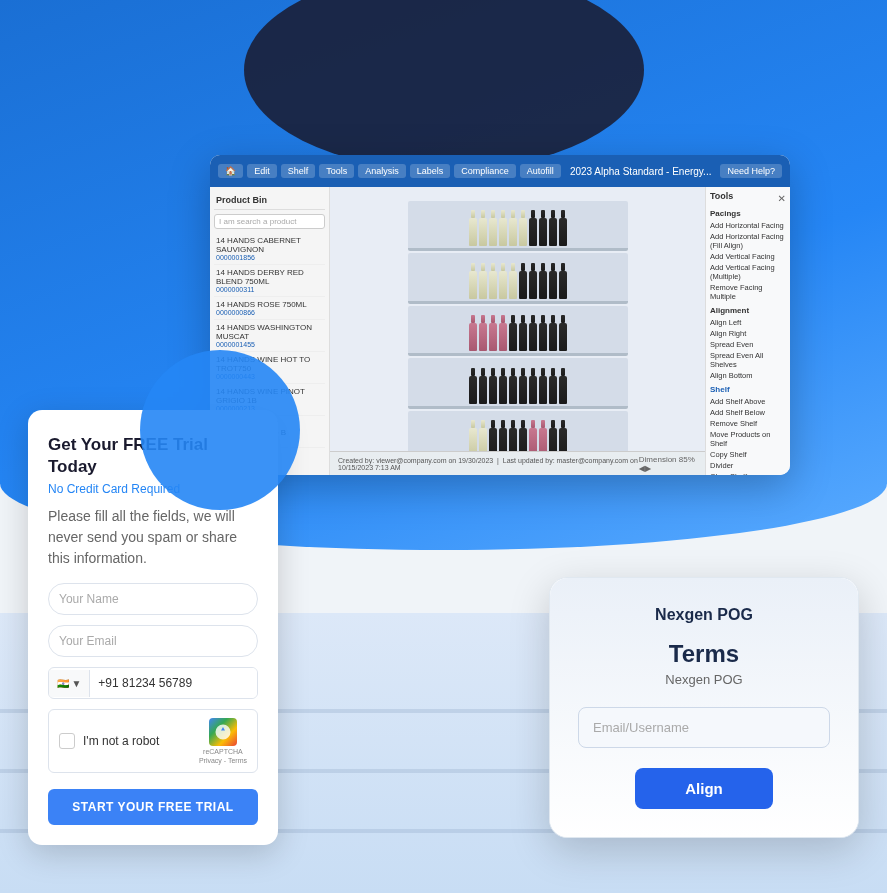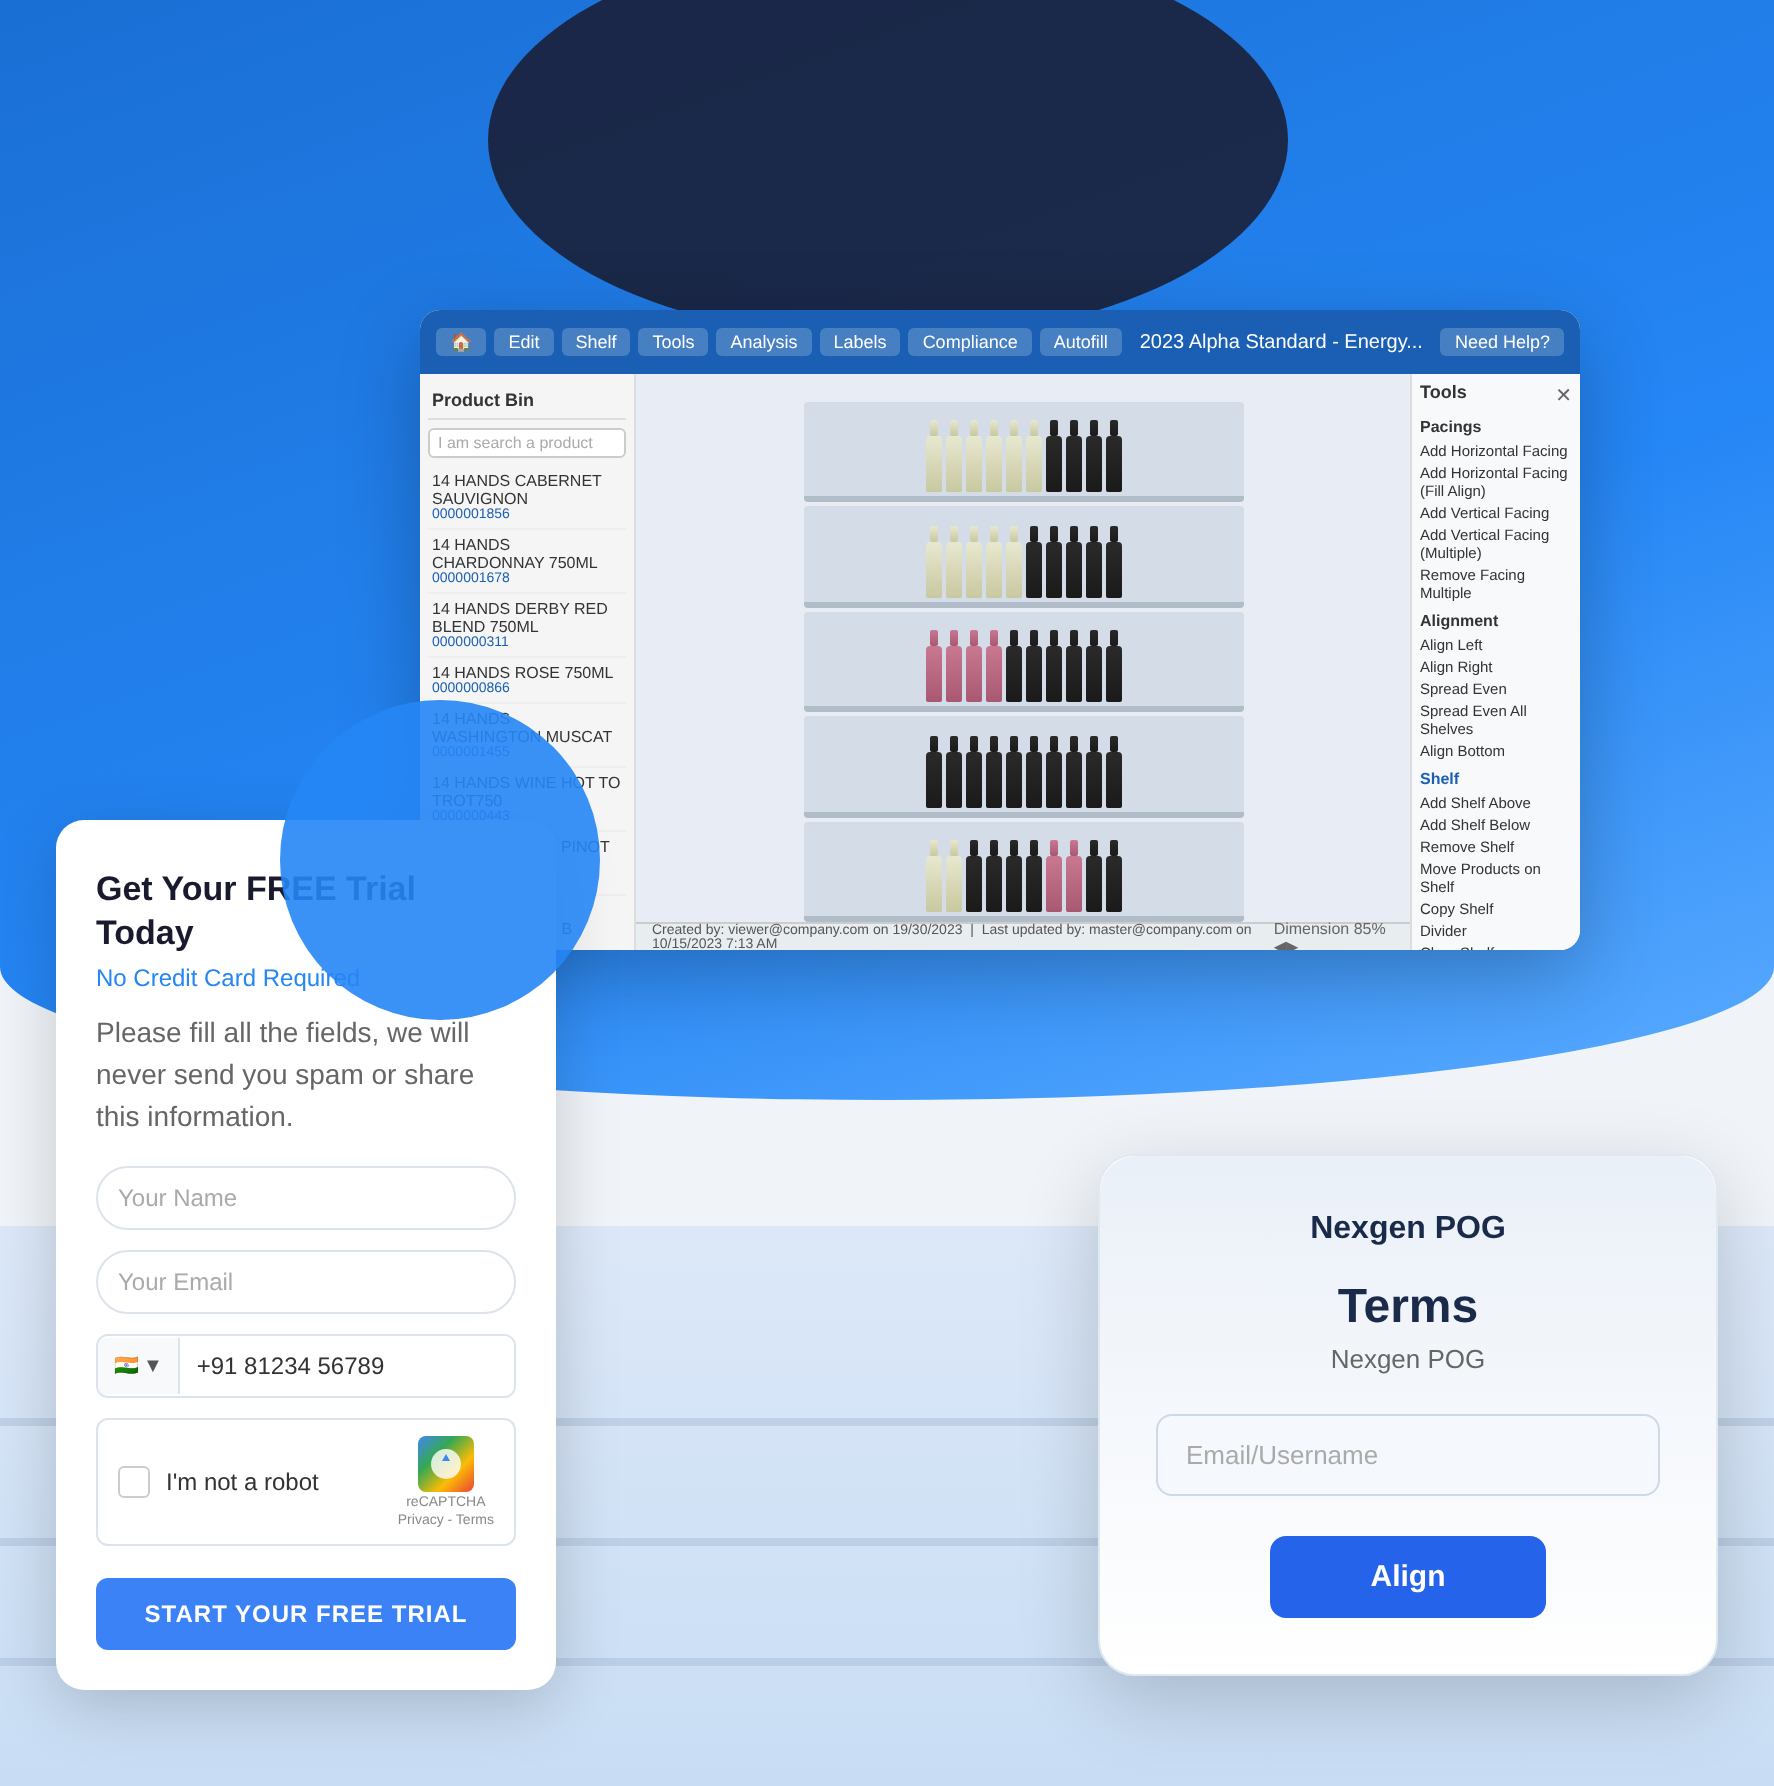--- a/index.html
+++ b/index.html
@@ -228,21 +228,21 @@
       text-align: center;
     }
 
     
     .app-body {
       display: flex;
       height: calc(100% - 32px);
     }
 
     .app-sidebar {
-      width: 108px;
+      width: 120px;
       background: #f5f5f5;
       border-right: 1px solid #ddd;
       padding: 4px;
       overflow: hidden;
     }
 
     .app-sidebar-header {
       font-size: 9px;
       font-weight: 700;
       padding: 4px 2px;
@@ -358,21 +358,21 @@
       cursor: pointer;
     }
     .tools-item.dark { color: #333; }
 
     
     .app-statusbar {
       position: absolute;
       bottom: 0;
       left: 0;
       right: 0;
-      height: 14px;
+      height: 24px;
       background: #e8edf0;
       border-top: 1px solid #ccc;
       display: flex;
       align-items: center;
       padding: 0 8px;
       font-size: 8px;
       color: #666;
     }
 
     
@@ -525,24 +525,20 @@
     <div class="app-body">
 
       <div class="app-sidebar">
         <div class="app-sidebar-header">Product Bin</div>
 
         <div style="background:#fff; border:1px solid #ccc; border-radius:3px; padding:2px 4px; font-size:8px; color:#aaa; margin-bottom:4px;">I am search a product</div>
 
         <div class="sidebar-item-row">
           <div class="item-name">14 HANDS CABERNET SAUVIGNON</div>
           <div class="item-code">0000001856</div>
-        </div>
-        <div class="sidebar-item-row">
-          <div class="item-name">14 HANDS CHARDONNAY 750ML</div>
-          <div class="item-code">0000001678</div>
         </div>
         <div class="sidebar-item-row">
           <div class="item-name">14 HANDS DERBY RED BLEND 750ML</div>
           <div class="item-code">0000000311</div>
         </div>
         <div class="sidebar-item-row">
           <div class="item-name">14 HANDS ROSE 750ML</div>
           <div class="item-code">0000000866</div>
         </div>
         <div class="sidebar-item-row">

